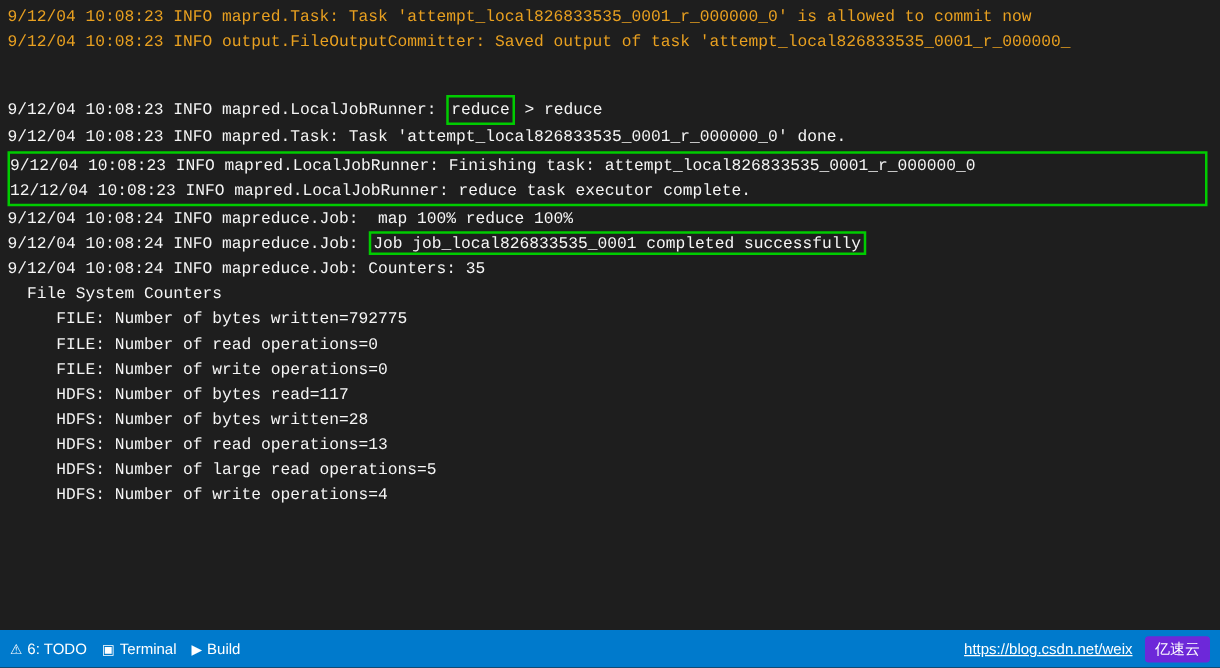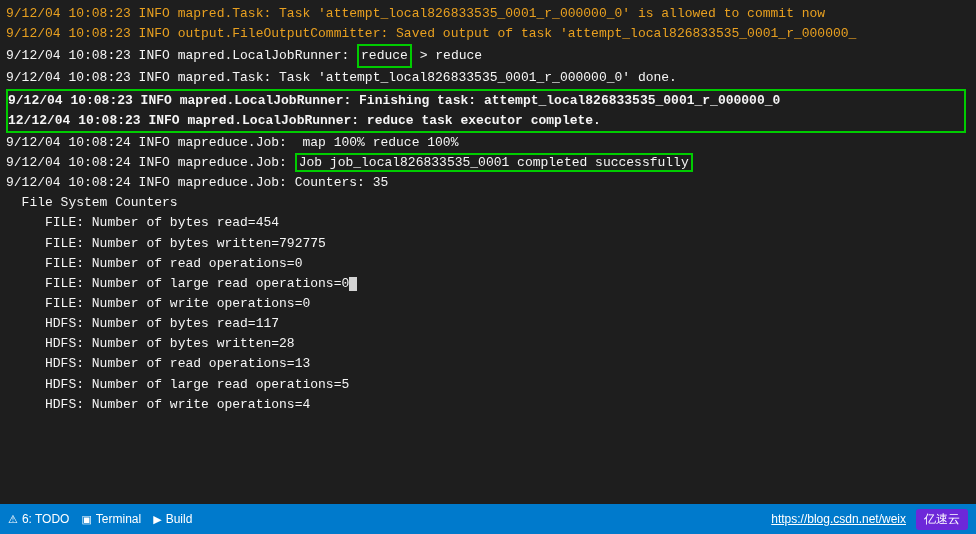--- a/index.html
+++ b/index.html
@@ -25,20 +25,21 @@
       white-space: pre;
       color: #f5f5f5;
     }
     .log-line.orange {
       color: #e8a020;
     }
     .highlight-green {
       border: 2px solid #00cc00;
       display: inline-block;
       padding: 0 2px;
+      margin-top: 32px;
     }
     .success-highlight {
       border: 2px solid #00cc00;
       padding: 0 2px;
     }
     .cursor {
       display: inline-block;
       width: 8px;
       height: 14px;
       background: #d4d4d4;
@@ -98,40 +99,38 @@
 <div class="terminal">
   
   <div class="log-line orange">9/12/04 10:08:23 INFO mapred.Task: Task 'attempt_local826833535_0001_r_000000_0' is allowed to commit now</div>
   
   <div class="log-line orange">9/12/04 10:08:23 INFO output.FileOutputCommitter: Saved output of task 'attempt_local826833535_0001_r_000000_</div>
   
   <div class="log-line">9/12/04 10:08:23 INFO mapred.LocalJobRunner: <span class="highlight-green">reduce</span> &gt; reduce</div>
   
   <div class="log-line">9/12/04 10:08:23 INFO mapred.Task: Task 'attempt_local826833535_0001_r_000000_0' done.</div>
   
-  <div style="border: 2px solid #00cc00; display: inline-block; width: calc(100% - 4px); font-weight: bold;">
+  <div style="border: 2px solid #00cc00; display: inline-block; width: calc(100% - 4px);">
     <div class="log-line">9/12/04 10:08:23 INFO mapred.LocalJobRunner: Finishing task: attempt_local826833535_0001_r_000000_0</div>
     <div class="log-line">12/12/04 10:08:23 INFO mapred.LocalJobRunner: reduce task executor complete.</div>
   </div>
   
   <div class="log-line">9/12/04 10:08:24 INFO mapreduce.Job:  map 100% reduce 100%</div>
   
   <div class="log-line">9/12/04 10:08:24 INFO mapreduce.Job: <span class="success-highlight">Job job_local826833535_0001 completed successfully</span></div>
   
   <div class="log-line">9/12/04 10:08:24 INFO mapreduce.Job: Counters: 35</div>
   
   <div class="log-line">  File System Counters</div>
   
-  <div class="log-line">     FILE: Number of bytes read=454</div>
   
   <div class="log-line">     FILE: Number of bytes written=792775</div>
   
   <div class="log-line">     FILE: Number of read operations=0</div>
   
-  <div class="log-line">     FILE: Number of large read operations=0<span class="cursor"></span></div>
   
   <div class="log-line">     FILE: Number of write operations=0</div>
   
   <div class="log-line">     HDFS: Number of bytes read=117</div>
   
   <div class="log-line">     HDFS: Number of bytes written=28</div>
   
   <div class="log-line">     HDFS: Number of read operations=13</div>
   
   <div class="log-line">     HDFS: Number of large read operations=5</div>

